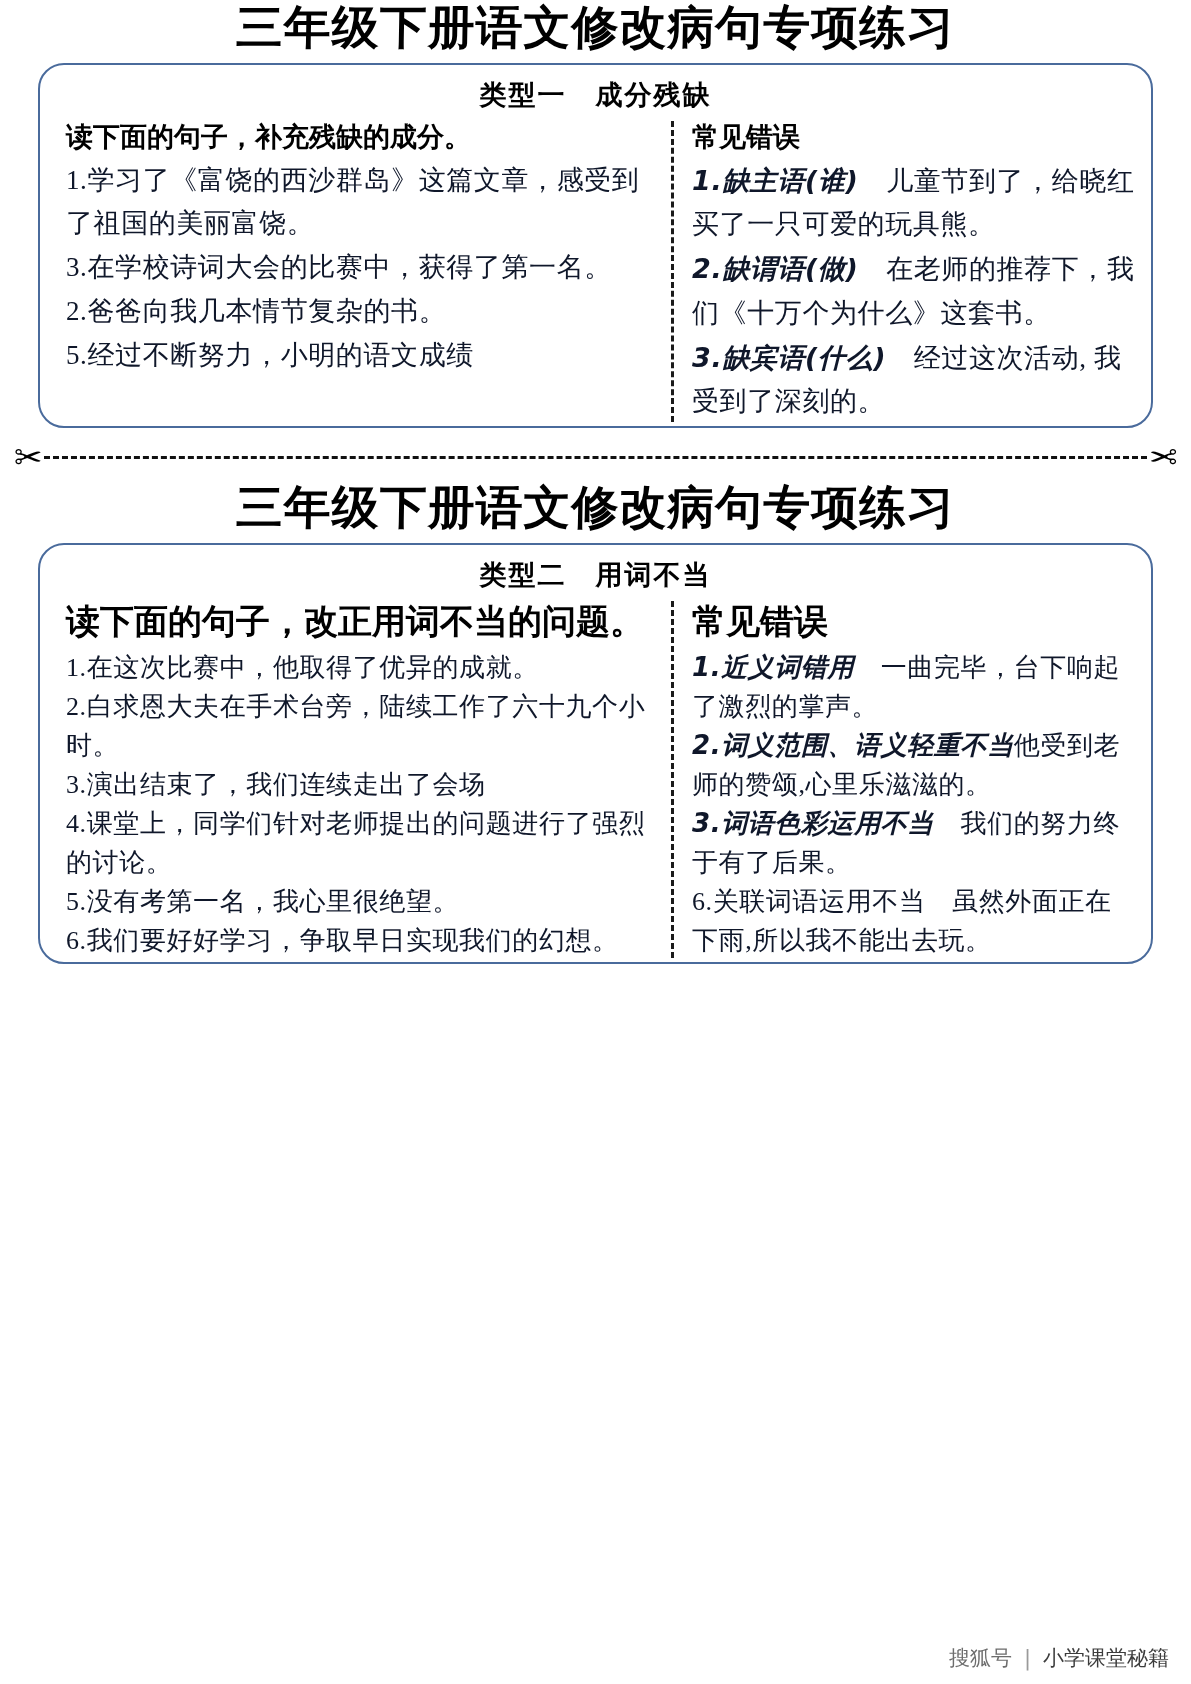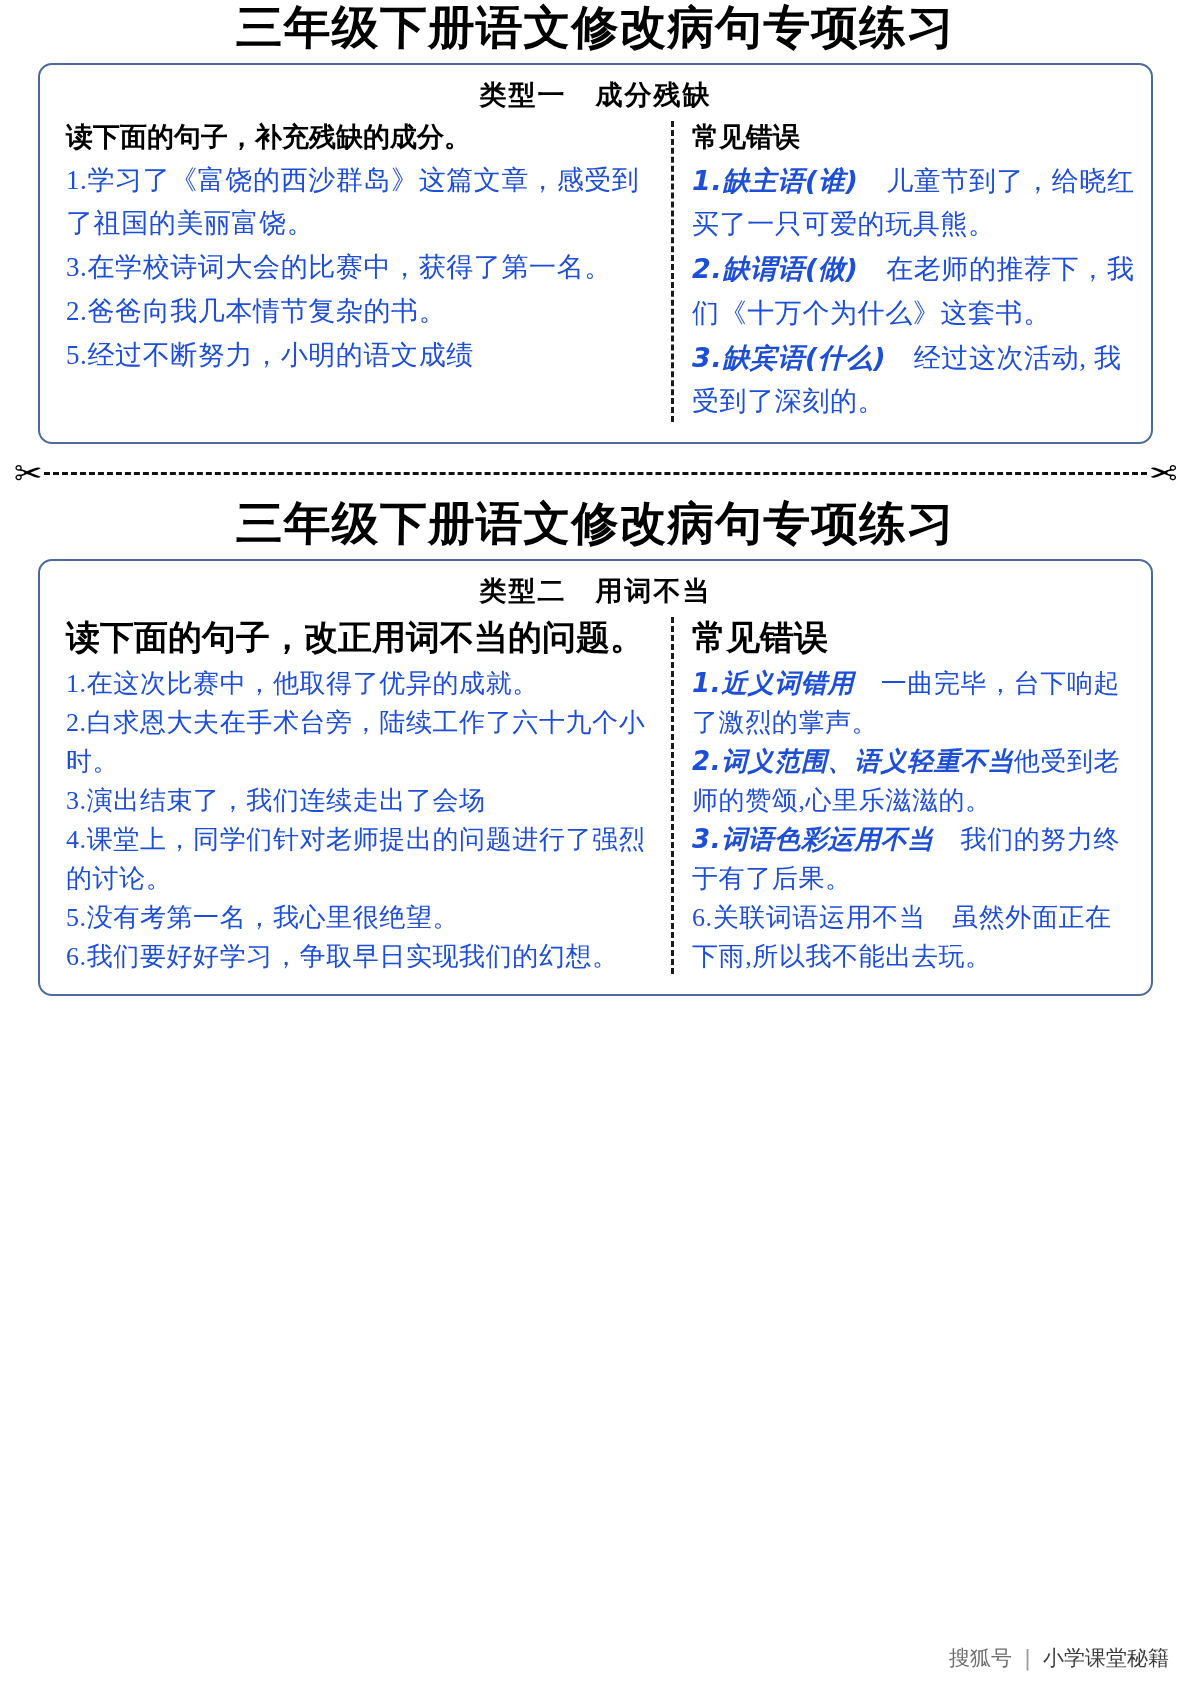--- a/index.html
+++ b/index.html
@@ -34,40 +34,40 @@
     letter-spacing: 1px;
     color: #000000;
     line-height: 1.2;
     transform: scaleX(1.02) skewX(-1deg);
     transform-origin: center;
   }
 
   .card {
     border: 2.5px solid #4a6persist;
     border: 2.5px solid #4a6b9c;
-    border-radius: 14px;
+    border-radius: 26px;
     margin: 8px 38px 0 38px;
     background: #ffffff;
     position: relative;
   }
 
   .card-heading {
     text-align: center;
     font-family: "DejaVu Sans", "Liberation Sans", sans-serif;
     font-weight: bold;
     font-size: 27px;
     color: #000000;
     padding: 12px 0 4px 0;
     letter-spacing: 2px;
   }
 
   .card-body {
     display: flex;
     align-items: stretch;
-    padding: 0 4px 18px 4px;
+    padding: 0 4px 2px 4px;
   }
 
   .col-left {
     width: 57%;
     padding: 2px 14px 0 22px;
   }
 
   .divider {
     width: 0;
     border-left: 3px dashed #1a1a1a;
@@ -85,21 +85,21 @@
     font-weight: bold;
     font-size: 27px;
     color: #000000;
     margin-bottom: 3px;
     line-height: 1.35;
   }
 
   .q-line, .e-line {
     font-family: "Liberation Serif", "DejaVu Serif", serif;
     font-size: 27px;
-    color: #1d4ed8;
+    color: #0f172a;
     line-height: 1.62;
     letter-spacing: 0.6px;
     white-space: pre-wrap;
   }
   .e-line .lead {
     font-family: "DejaVu Sans", "Liberation Sans", sans-serif;
     font-weight: bold;
     font-style: italic;
   }
 

